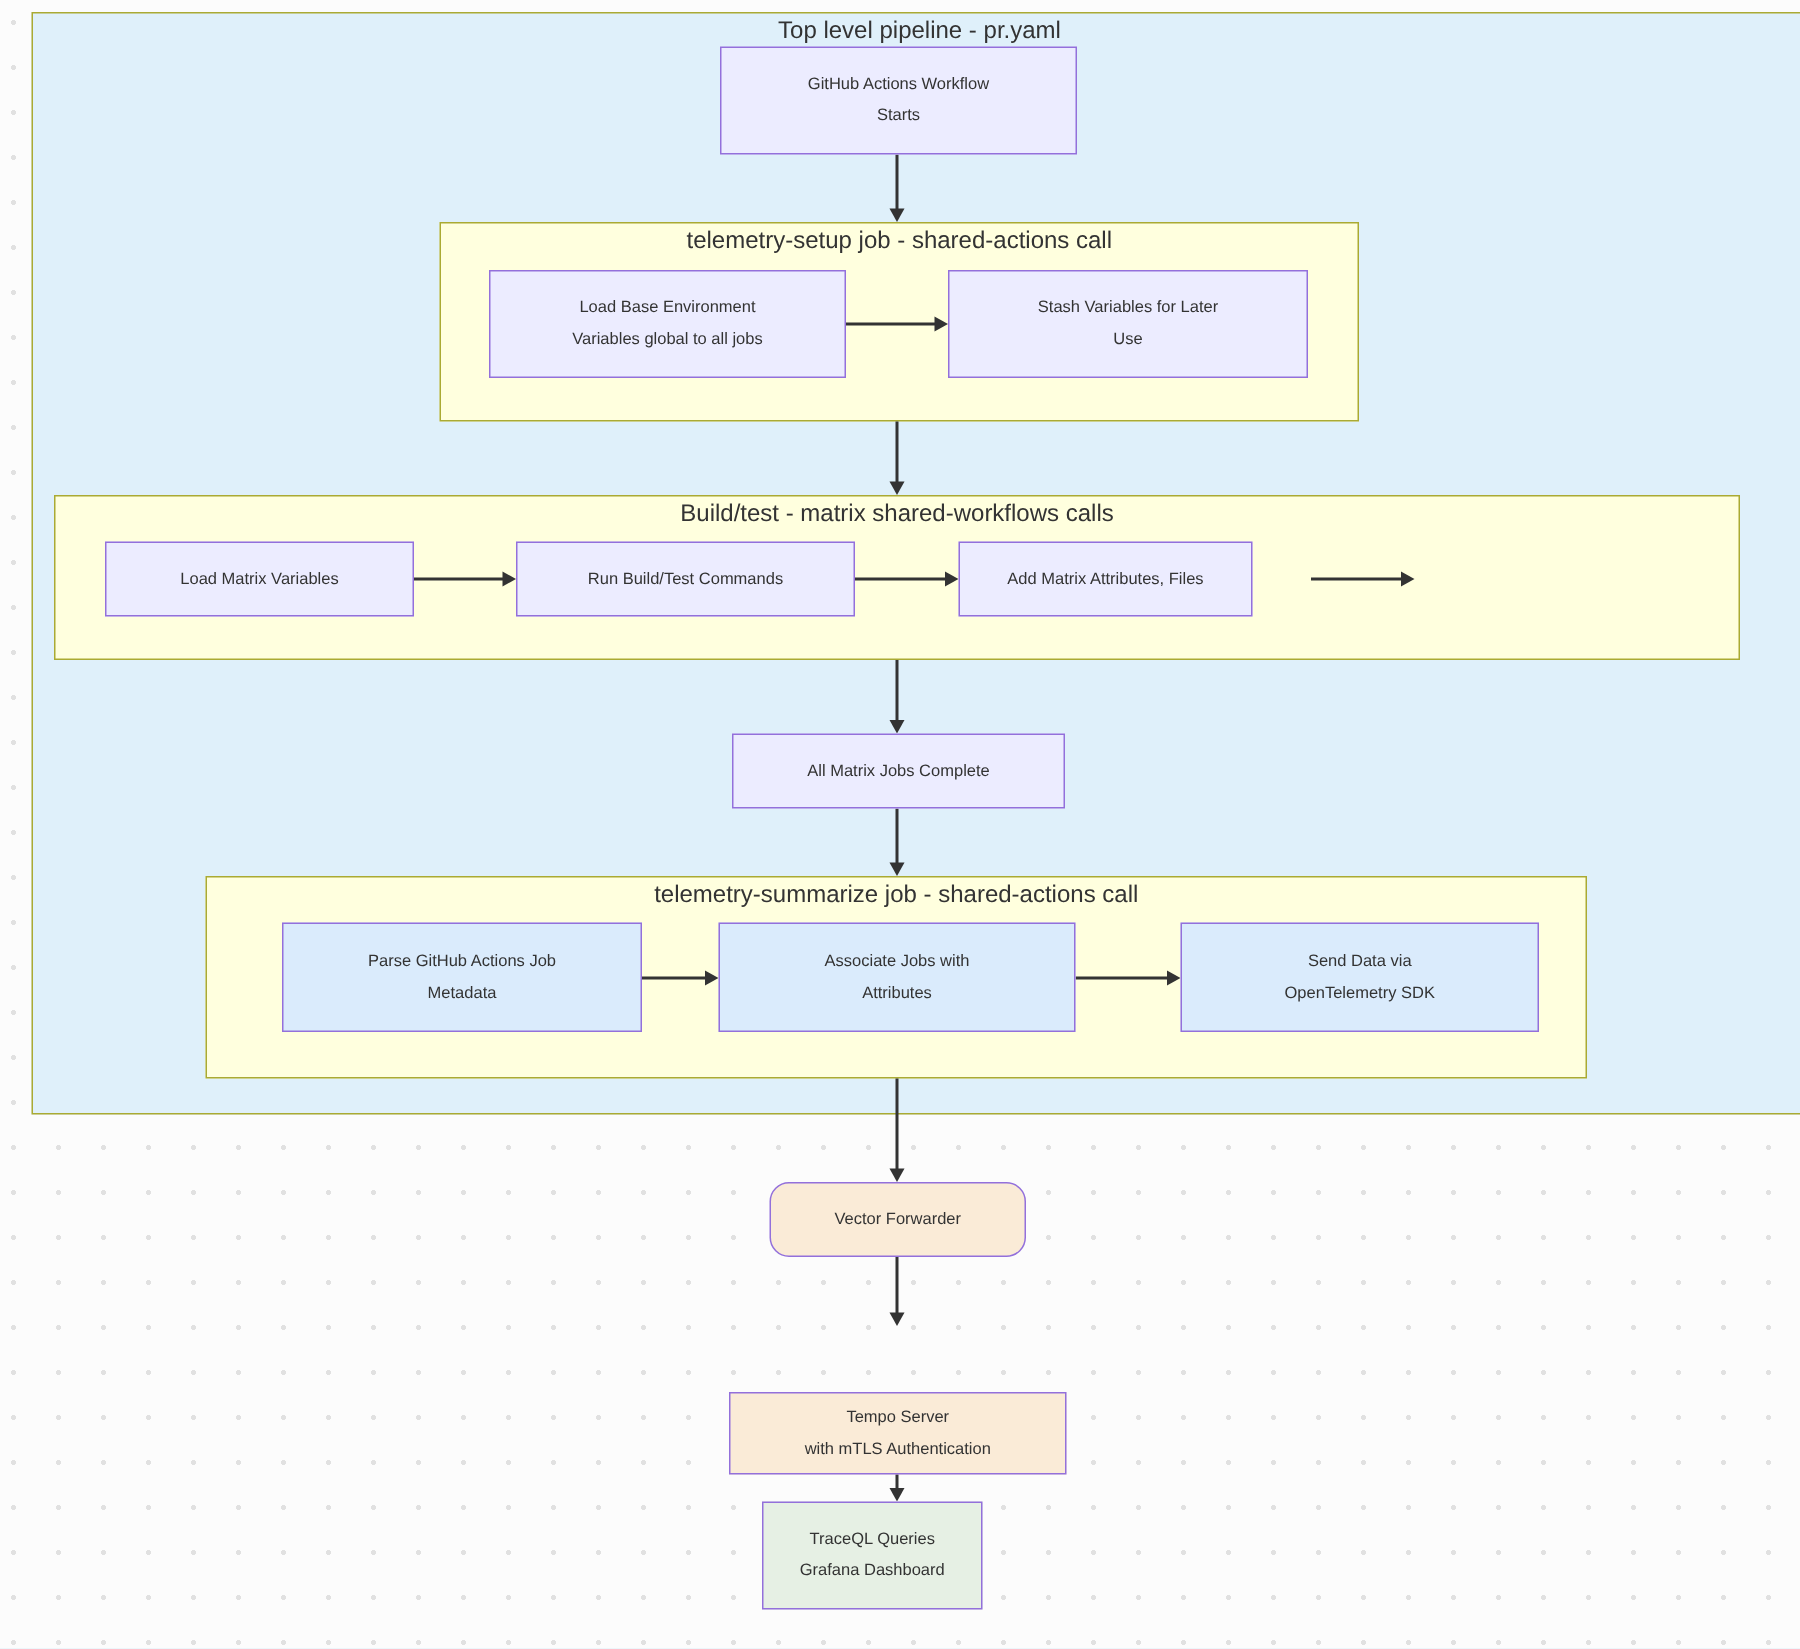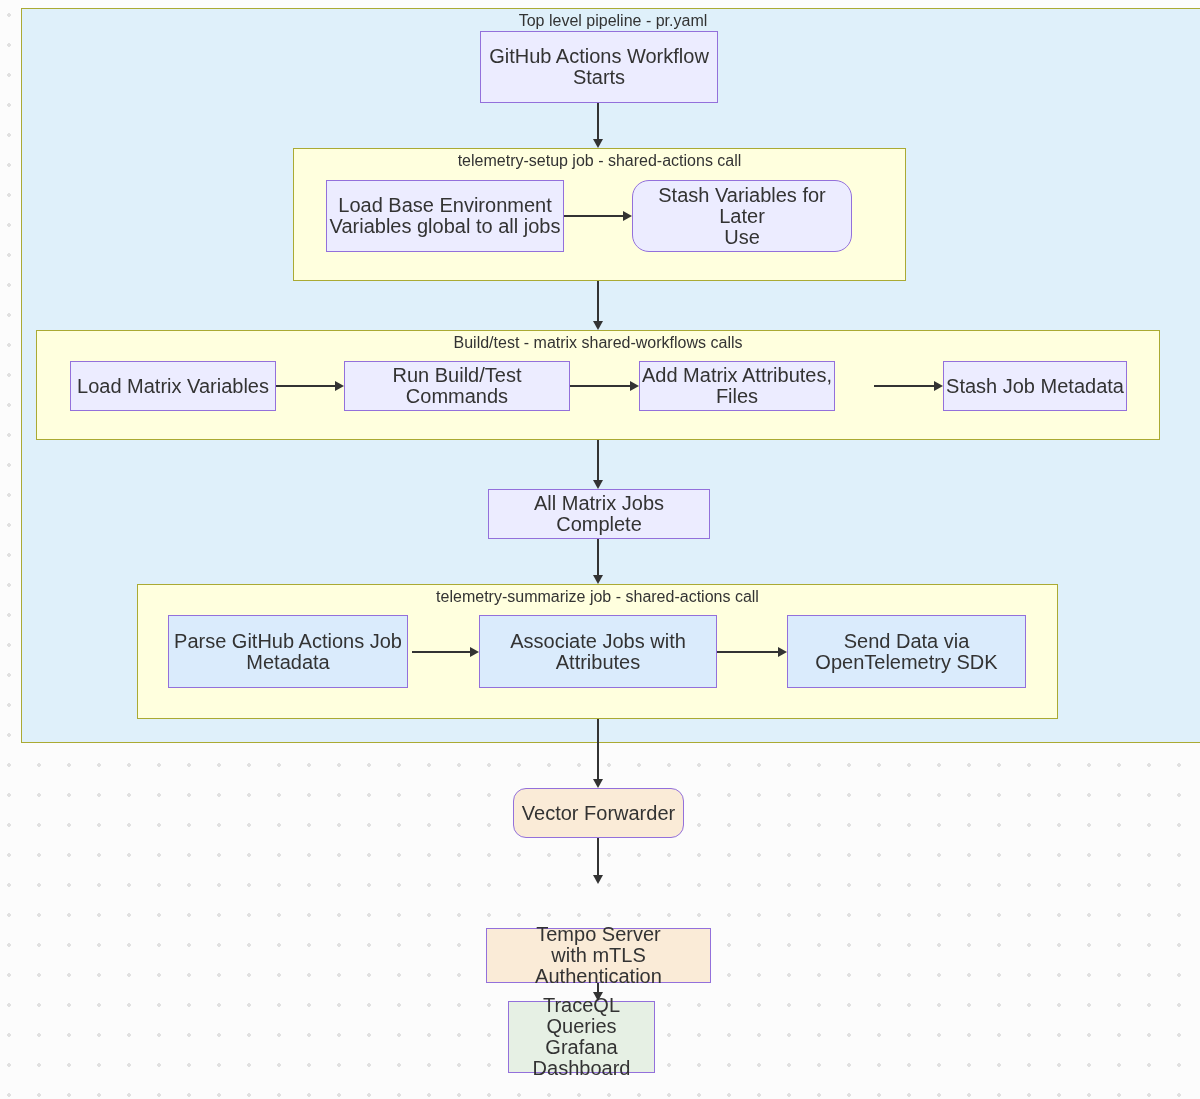--- a/index.html
+++ b/index.html
@@ -18,21 +18,21 @@
     color:var(--text);
   }
   .canvas{position:relative;width:1200px;height:1099px;overflow:hidden;}
   .cluster{position:absolute;border:1px solid var(--cluster-border);box-sizing:border-box;}
   .cluster-title{position:absolute;top:3px;left:0;right:0;text-align:center;font-size:16px;color:var(--text);}
   .outer{background:var(--pipeline-blue);z-index:0;}
   .inner{background:var(--cluster-yellow);z-index:1;}
   .node{
     position:absolute;box-sizing:border-box;border:1px solid var(--node-border);
     display:flex;flex-direction:column;align-items:center;justify-content:center;
-    text-align:center;font-size:20px;line-height:21px;z-index:3;
+    text-align:center;font-size:11px;line-height:21px;z-index:3;
   }
   .node.purple{background:var(--node-purple);}
   .node.blue{background:var(--node-blue);}
   .node.cream{background:var(--node-cream);}
   .node.green{background:var(--node-green);}
   .varrow{position:absolute;width:10px;z-index:2;}
   .varrow::before{content:"";position:absolute;left:4.2px;top:0;bottom:7px;width:1.5px;background:var(--arrow);}
   .varrow::after{content:"";position:absolute;left:0;bottom:0;width:0;height:0;
     border-left:5px solid transparent;border-right:5px solid transparent;border-top:9px solid var(--arrow);}
   .harrow{position:absolute;height:10px;z-index:2;}
@@ -54,53 +54,50 @@
     <div>Starts</div>
   </div>
 
   <div class="cluster inner" style="left:293px;top:148px;width:613px;height:133px;">
     <div class="cluster-title">telemetry-setup job - shared-actions call</div>
   </div>
   <div class="node purple" style="left:326px;top:180px;width:238px;height:72px;">
     <div>Load Base Environment</div>
     <div>Variables global to all jobs</div>
   </div>
-  <div class="node purple" style="left:632px;top:180px;width:220px;height:72px;border-radius:17px;">
+  <div class="node purple" style="left:632px;top:180px;width:240px;height:72px;">
     <div>Stash Variables for Later</div>
     <div>Use</div>
   </div>
   <div class="harrow" style="left:564px;top:211px;width:68px;"></div>
 
   <div class="cluster inner" style="left:36px;top:330px;width:1124px;height:110px;">
     <div class="cluster-title">Build/test - matrix shared-workflows calls</div>
   </div>
   <div class="node purple" style="left:70px;top:361px;width:206px;height:50px;">
     <div>Load Matrix Variables</div>
   </div>
   <div class="node purple" style="left:344px;top:361px;width:226px;height:50px;">
     <div>Run Build/Test Commands</div>
   </div>
   <div class="node purple" style="left:639px;top:361px;width:196px;height:50px;">
     <div>Add Matrix Attributes, Files</div>
   </div>
-  <div class="node purple" style="left:943px;top:361px;width:184px;height:50px;">
-    <div>Stash Job Metadata</div>
-  </div>
   <div class="harrow" style="left:276px;top:381px;width:68px;"></div>
   <div class="harrow" style="left:570px;top:381px;width:69px;"></div>
   <div class="harrow" style="left:874px;top:381px;width:69px;"></div>
 
   <div class="node purple" style="left:488px;top:489px;width:222px;height:50px;">
     <div>All Matrix Jobs Complete</div>
   </div>
 
   <div class="cluster inner" style="left:137px;top:584px;width:921px;height:135px;">
     <div class="cluster-title">telemetry-summarize job - shared-actions call</div>
   </div>
-  <div class="node blue" style="left:168px;top:615px;width:240px;height:73px;">
+  <div class="node blue" style="left:188px;top:615px;width:240px;height:73px;">
     <div>Parse GitHub Actions Job</div>
     <div>Metadata</div>
   </div>
   <div class="node blue" style="left:479px;top:615px;width:238px;height:73px;">
     <div>Associate Jobs with</div>
     <div>Attributes</div>
   </div>
   <div class="node blue" style="left:787px;top:615px;width:239px;height:73px;">
     <div>Send Data via</div>
     <div>OpenTelemetry SDK</div>

